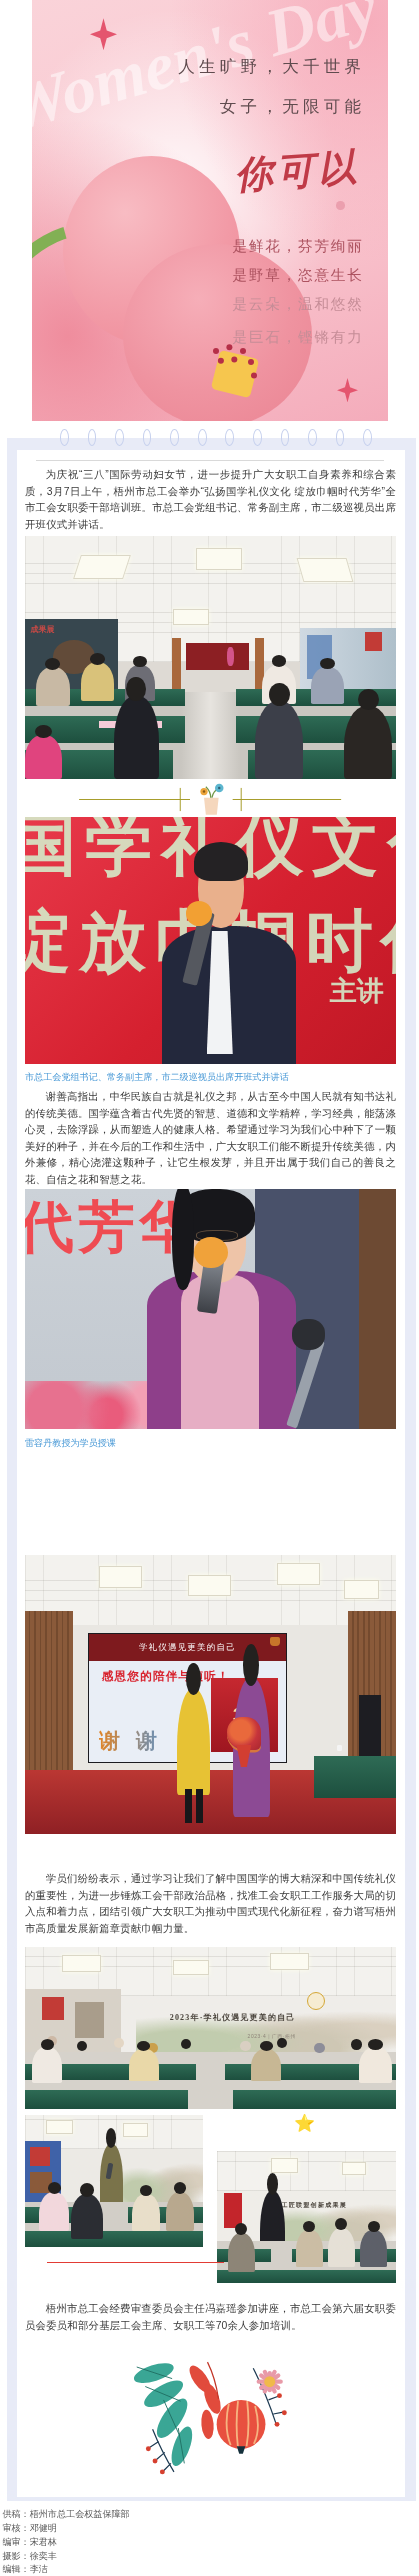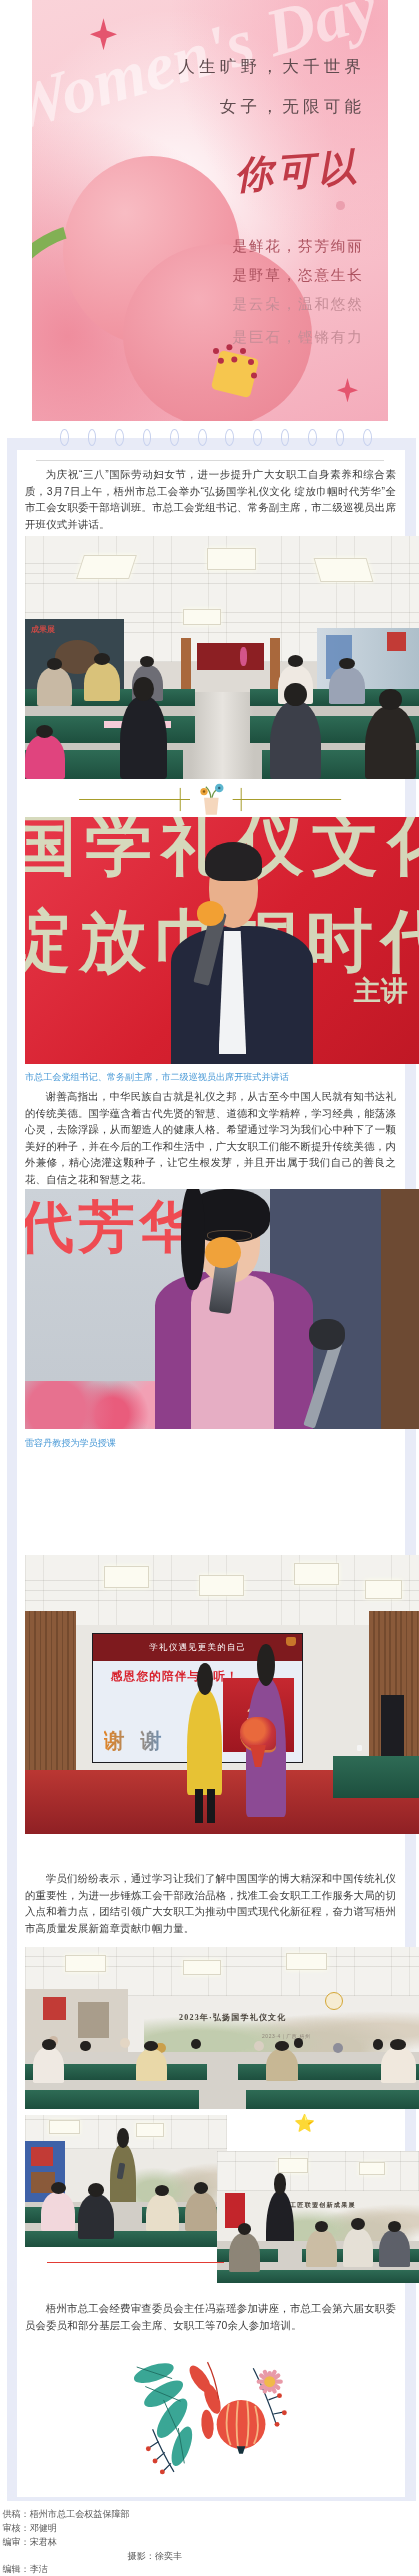--- a/index.html
+++ b/index.html
@@ -42,21 +42,21 @@
       justify-content:space-between;}
   .ring{width:6.7px;height:14.6px;border:1.8px solid #c7d1ee;border-radius:50%;background:transparent;}
   .topline{position:absolute;left:36px;top:460px;width:348px;height:0.6px;background:#d9d9d9;}
 
   .para{position:absolute;left:25px;width:371px;font-size:10.4px;line-height:16.5px;color:#3a3a3a;
       text-align:justify;text-indent:2em;letter-spacing:0.2px;}
   .caption{position:absolute;left:25px;width:371px;text-align:left;font-size:9.1px;color:#4798d6;}
   .star{position:absolute;left:294px;top:2115px;font-size:17px;line-height:17px;}
   .redline{position:absolute;left:47px;top:2262px;width:177px;height:1.2px;background:#e23b35;}
 
-  .photo{position:absolute;overflow:hidden;background:#8a8a8a;padding-left:24px;}
+  .photo{position:absolute;overflow:hidden;background:#8a8a8a;}
 
   
   .ceil{background:#f3f2ee;background-image:
       repeating-linear-gradient(0deg,rgba(120,115,105,.16) 0 0.6px,transparent 0.6px 9.8px),
       repeating-linear-gradient(90deg,rgba(120,115,105,.12) 0 0.6px,transparent 0.6px 18.3px);}
   .light{background:#fcfbf1;border:0.6px solid #dbd7c6;box-shadow:0 0 4.9px rgba(255,255,235,.9);}
   .pp{position:absolute;border-radius:45% 45% 6% 6%/55% 55% 5% 5%;}
   .pp::before{content:"";position:absolute;top:-24%;left:28%;width:44%;height:30%;
       border-radius:50%;background:#23211f;}
   .hd{position:absolute;border-radius:50%;background:#23211f;}
@@ -263,21 +263,21 @@
     <div class="abs light" style="left:10%;top:5%;width:10%;height:9%;"></div>
     <div class="abs light" style="left:40%;top:8%;width:9%;height:8%;"></div>
     <div class="abs light" style="left:66%;top:4%;width:10%;height:9%;"></div>
     <div class="abs" style="left:0;top:30%;width:100%;height:35%;background:#efede9;"></div>
     <div class="abs" style="left:0;top:26%;width:26%;height:40%;background:#d8d2c8;">
       <span class="abs" style="left:18%;top:12%;width:22%;height:36%;background:#c23b36;"></span>
       <span class="abs" style="left:52%;top:20%;width:30%;height:55%;background:#8a7a62;opacity:.6;"></span>
     </div>
     <div class="mural-art" style="left:30%;top:30%;width:70%;height:36%;"></div>
     <div class="abs" style="left:76%;top:28%;width:16px;height:16px;border-radius:50%;border:1.8px solid #d4a736;background:#f6ecd2;"></div>
-    <div class="mural-txt" style="left:39%;top:40%;font-size:8px;">2023年·弘扬国学礼仪文化</div>
+    <div class="mural-txt" style="left:39%;top:40%;font-size:8px;">2023年·学礼仪遇见更美的自己</div>
     <div class="mural-sub" style="left:60%;top:53%;">2023·4｜广西·梧州</div>
     <div class="abs" style="left:0;top:65%;width:100%;height:35%;background:#d6d2cb;"></div>
     <div class="tbl" style="left:0;top:72%;width:46%;height:10%;"></div>
     <div class="tbl" style="left:54%;top:72%;width:46%;height:10%;"></div>
     <div class="tbl" style="left:0;top:88%;width:44%;height:12%;"></div>
     <div class="tbl" style="left:56%;top:88%;width:44%;height:12%;"></div>
     <div class="hd" style="left:6%;top:55%;width:9.8px;height:9.8px;background:#cdb9a6;"></div>
     <div class="hd" style="left:14%;top:58%;width:10.4px;height:10.4px;"></div>
     <div class="hd" style="left:24%;top:56%;width:9.8px;height:9.8px;background:#e3d6c4;"></div>
     <div class="hd" style="left:33%;top:59%;width:10.4px;height:10.4px;background:#caa04c;"></div>
@@ -383,17 +383,17 @@
         <line x1="238" y1="52" x2="266" y2="32"></line>
       <line x1="244" y1="58" x2="260" y2="26"></line>
         <line x1="260" y1="58" x2="244" y2="26"></line>
     </g>
     <circle cx="252" cy="42" r="9" fill="#f0b94a"></circle>
   </svg>
 
   <div class="footer-line" style="top:2508px;">供稿：梧州市总工会权益保障部</div>
   <div class="footer-line" style="top:2522px;">审核：邓健明</div>
   <div class="footer-line" style="top:2536px;">编审：宋君林</div>
-  <div class="footer-line" style="top:2550px;text-align:center;">摄影：徐奕丰</div>
+  <div class="footer-line" style="top:2550px;">摄影：徐奕丰</div>
   <div class="footer-line" style="top:2563px;">编辑：李洁</div>
 
 </div>
 
 
 </body></html>

